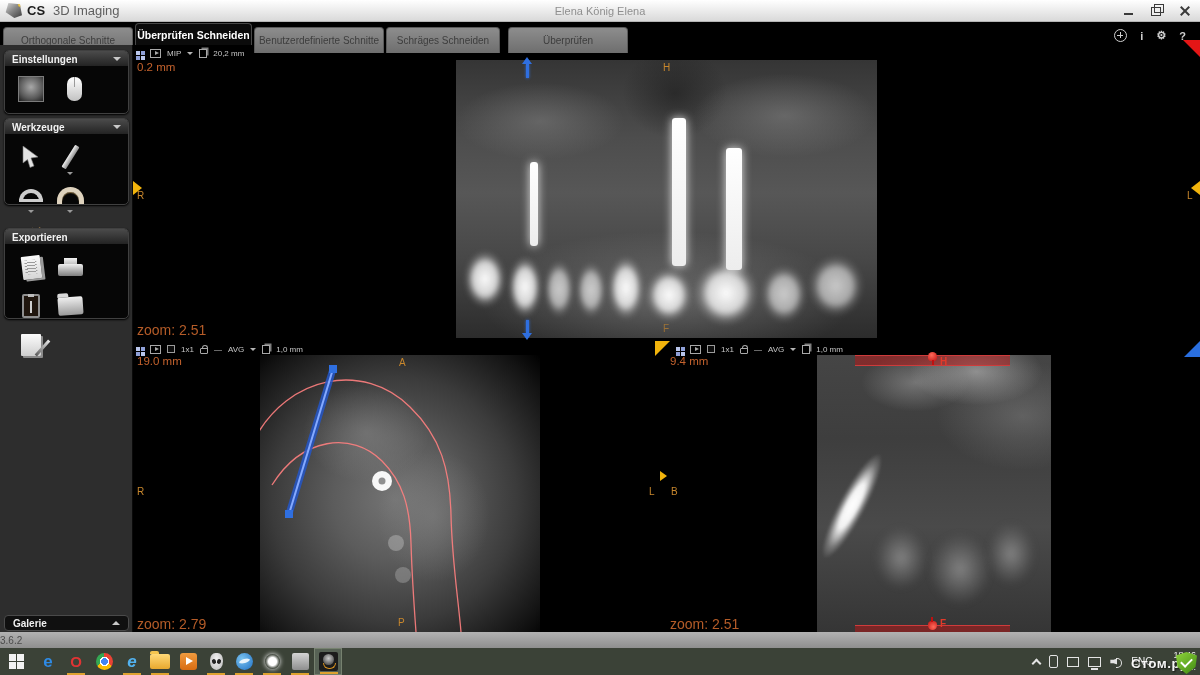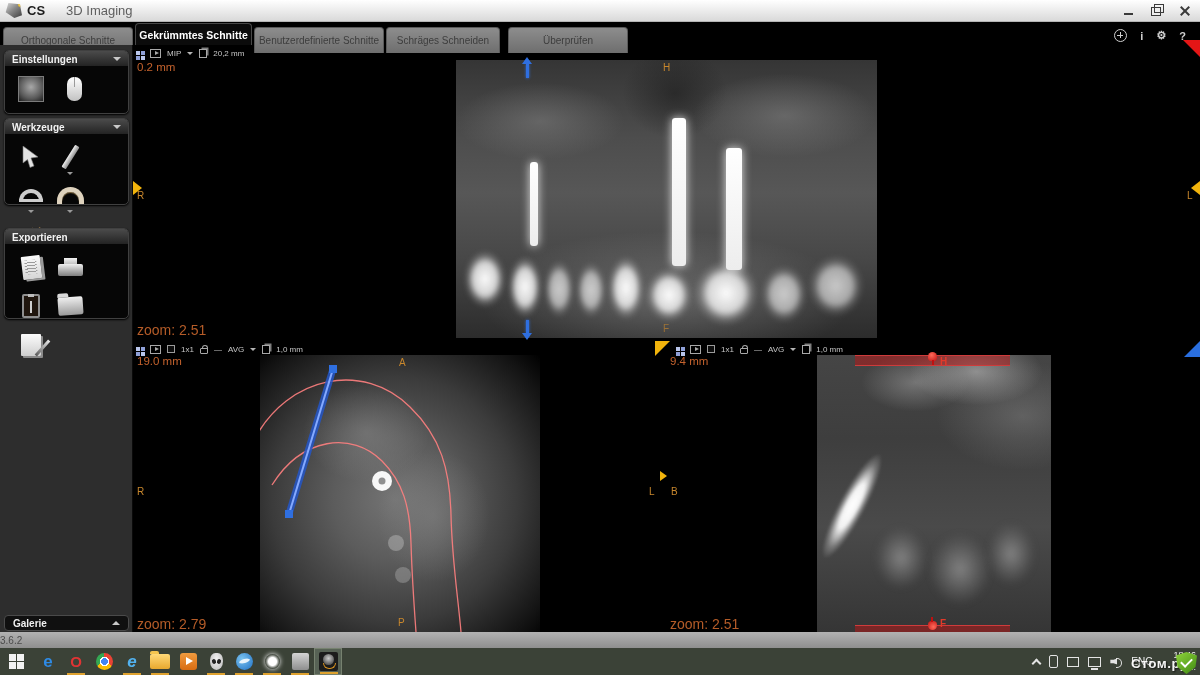--- a/index.html
+++ b/index.html
@@ -5,21 +5,21 @@
   *{margin:0;padding:0;box-sizing:border-box}
   html,body{width:1200px;height:675px;background:#000;font-family:"Liberation Sans",sans-serif;overflow:hidden;cursor:default}
   #app{position:relative;width:1200px;height:675px;background:#000}
 
   
   #titlebar{position:absolute;top:0;left:0;width:1200px;height:22px;background:linear-gradient(#ffffff,#d9d9d9);border-bottom:1px solid #b5b5b5;display:flex;align-items:center}
   #logo{display:flex;align-items:center;gap:5px;padding-left:5px}
   .logo-cone{width:17px;height:15px;background:linear-gradient(140deg,#c8c8c8 10%,#8a8a8a 45%,#4a4a4a 90%);clip-path:polygon(20% 0,88% 8%,100% 82%,55% 100%,4% 62%);position:relative}
   .logo-cone::after{content:"";position:absolute;right:-1px;top:-1px;width:5px;height:5px;border-radius:50%;background:radial-gradient(#ffe37a,#d9a510)}
   .app-bold{font-size:13px;font-weight:bold;color:#1c1c1c}
-  .app-rest{font-size:13px;color:#5f5f5f;margin-left:16px}
+  .app-rest{font-size:13px;color:#5f5f5f;margin-left:3px}
   #patient-title{position:absolute;left:0;right:0;text-align:center;font-size:11px;color:#8f8f8f}
   #win-controls{position:absolute;right:4px;top:0;height:22px;display:flex;align-items:center;gap:14px;padding-right:4px}
   .win-btn{width:14px;height:14px;position:relative}
   .win-min::after{content:"";position:absolute;left:2px;bottom:3px;width:9px;height:2px;background:#3a3a3a}
   .win-restore::before{content:"";position:absolute;left:1px;bottom:2px;width:8px;height:7px;border:1.5px solid #3a3a3a;background:#eee}
   .win-restore::after{content:"";position:absolute;left:4px;bottom:5px;width:8px;height:7px;border:1.5px solid #3a3a3a}
   .win-close::before,.win-close::after{content:"";position:absolute;left:1px;top:6px;width:12px;height:2px;background:#3a3a3a}
   .win-close::before{transform:rotate(45deg)}
   .win-close::after{transform:rotate(-45deg)}
 
@@ -170,30 +170,31 @@
 <body>
 
 <div id="app">
 
   <div id="titlebar">
     <div id="logo">
       <div class="logo-cone"></div>
       <span class="app-bold">CS</span>
       <span class="app-rest">3D Imaging</span>
     </div>
+    <div id="patient-title">Elena König Elena</div>
     <div id="win-controls">
       <div class="win-btn win-min"></div>
       <div class="win-btn win-restore"></div>
       <div class="win-btn win-close"></div>
     </div>
   </div>
 
   <div id="tabbar">
     <div class="tab" style="left:3px;width:130px">Orthogonale Schnitte</div>
-    <div class="tab active" style="left:135px;width:117px">Gekrümmtes Schnitte</div>
+    <div class="tab active" style="left:135px;width:117px">Überprüfen Schneiden</div>
     <div class="tab" style="left:254px;width:130px">Benutzerdefinierte Schnitte</div>
     <div class="tab" style="left:386px;width:114px">Schräges Schneiden</div>
     <div class="tab" style="left:508px;width:120px">Überprüfen</div>
   </div>
   <div id="hdr-icons">
     <div class="circle-plus"></div>
     <span class="hdr-glyph">i</span>
     <span class="hdr-glyph">⚙</span>
     <span class="hdr-glyph">?</span>
   </div>

